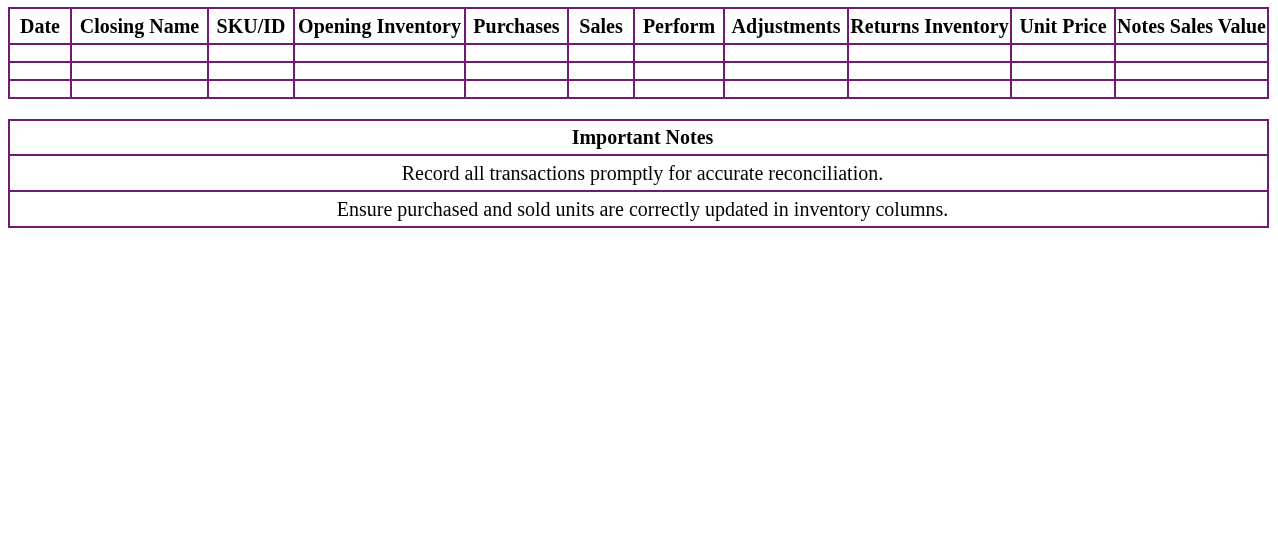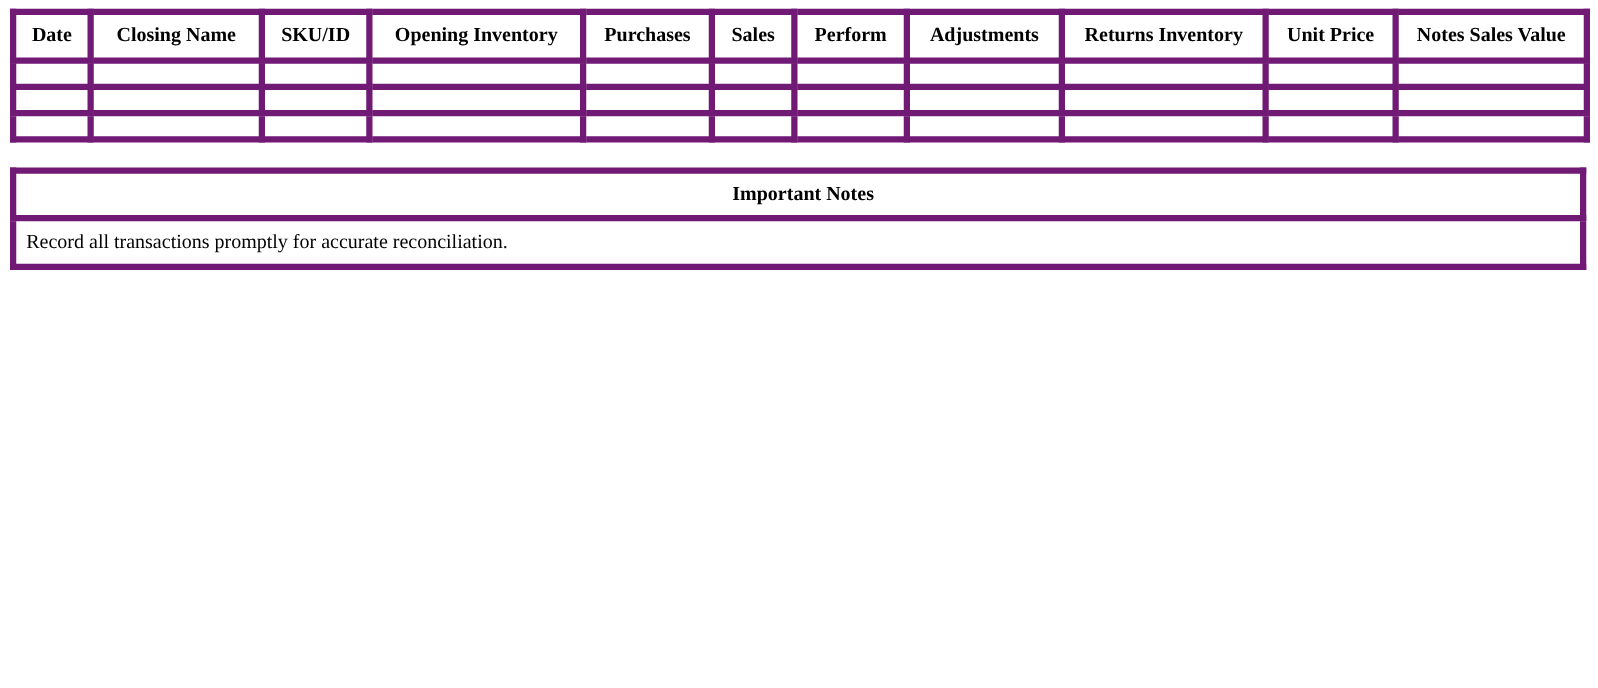--- a/index.html
+++ b/index.html
@@ -16,22 +16,22 @@
     padding: 7px 0 0 8px;
     box-sizing: border-box;
   }
   table {
     border-collapse: collapse;
     table-layout: fixed;
     width: 1261px;
     background: #ffffff;
   }
   td, th {
-    border: 5px solid #701a75;
-    font-size: 16px;
+    border: 2px solid #701a75;
+    font-size: 20px;
     padding: 0;
     overflow: hidden;
     white-space: nowrap;
   }
   
   .inv-table th {
     font-weight: bold;
     text-align: center;
     vertical-align: middle;
     height: 34px;
@@ -45,21 +45,21 @@
   }
   .notes-table th {
     font-weight: bold;
     text-align: center;
     vertical-align: middle;
     height: 33px;
     padding-left: 8px;
   }
   .notes-table td {
     font-weight: normal;
-    text-align: left;
+    text-align: center;
     vertical-align: middle;
     height: 34px;
     padding-left: 8px;
   }
 </style>
 </head>
 <body>
 
 <div class="page">
 
@@ -136,16 +136,19 @@
   </table>
 
   <table class="notes-table">
     <tbody>
       <tr>
         <th>Important Notes</th>
       </tr>
       <tr>
         <td>Record all transactions promptly for accurate reconciliation.</td>
       </tr>
+      <tr>
+        <td>Ensure purchased and sold units are correctly updated in inventory columns.</td>
+      </tr>
     </tbody>
   </table>
 
 </div>
 
 </body></html>

